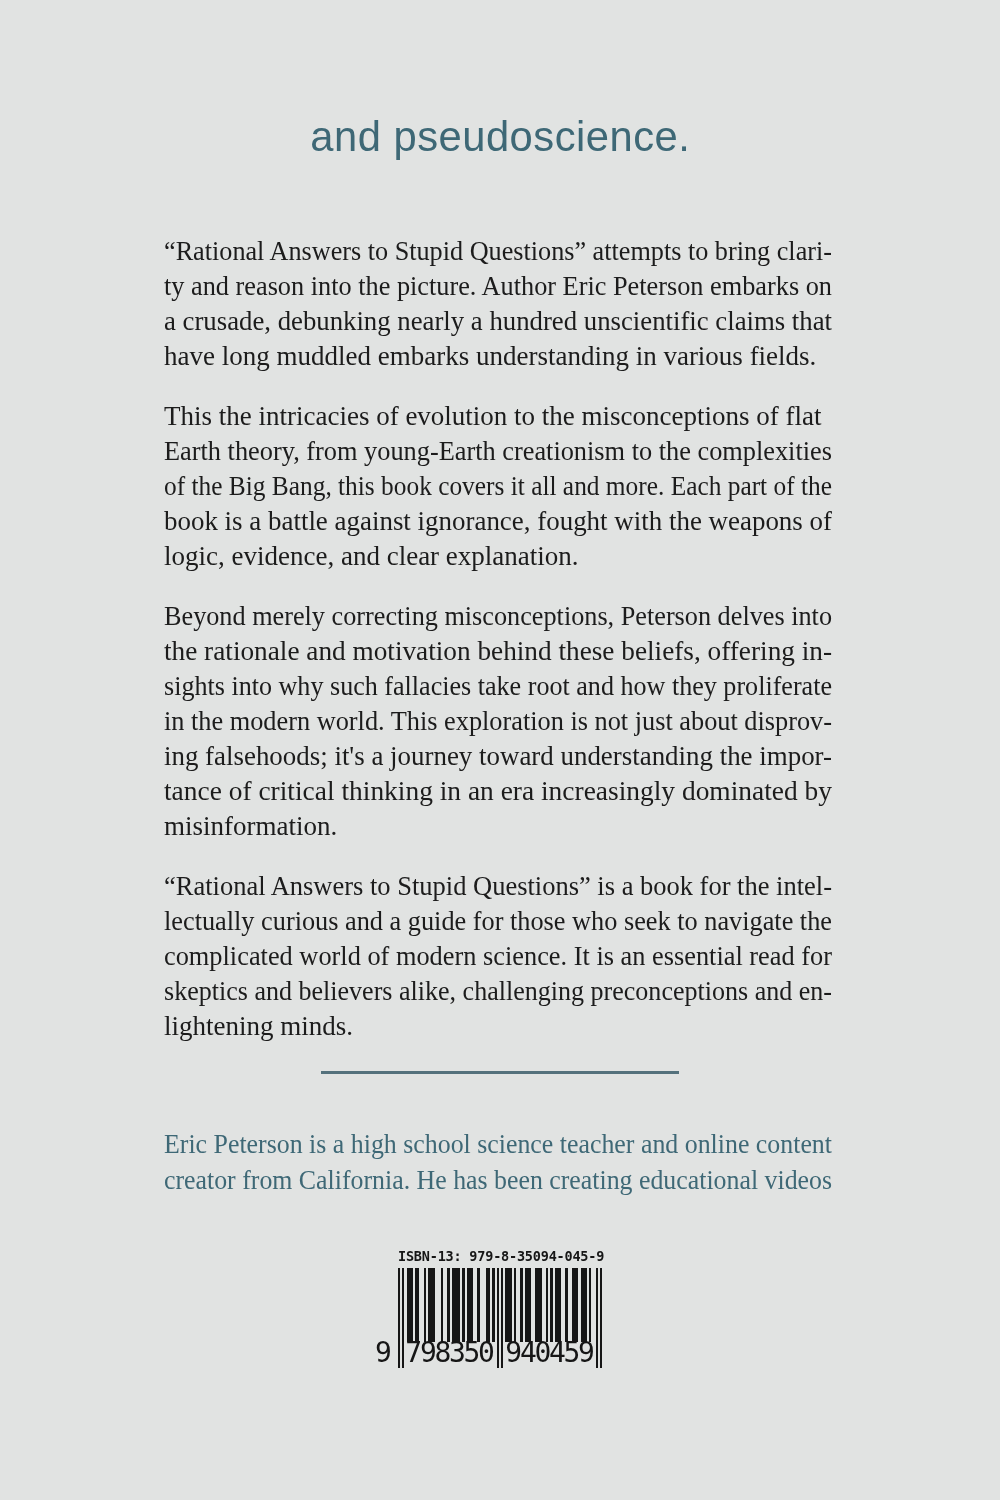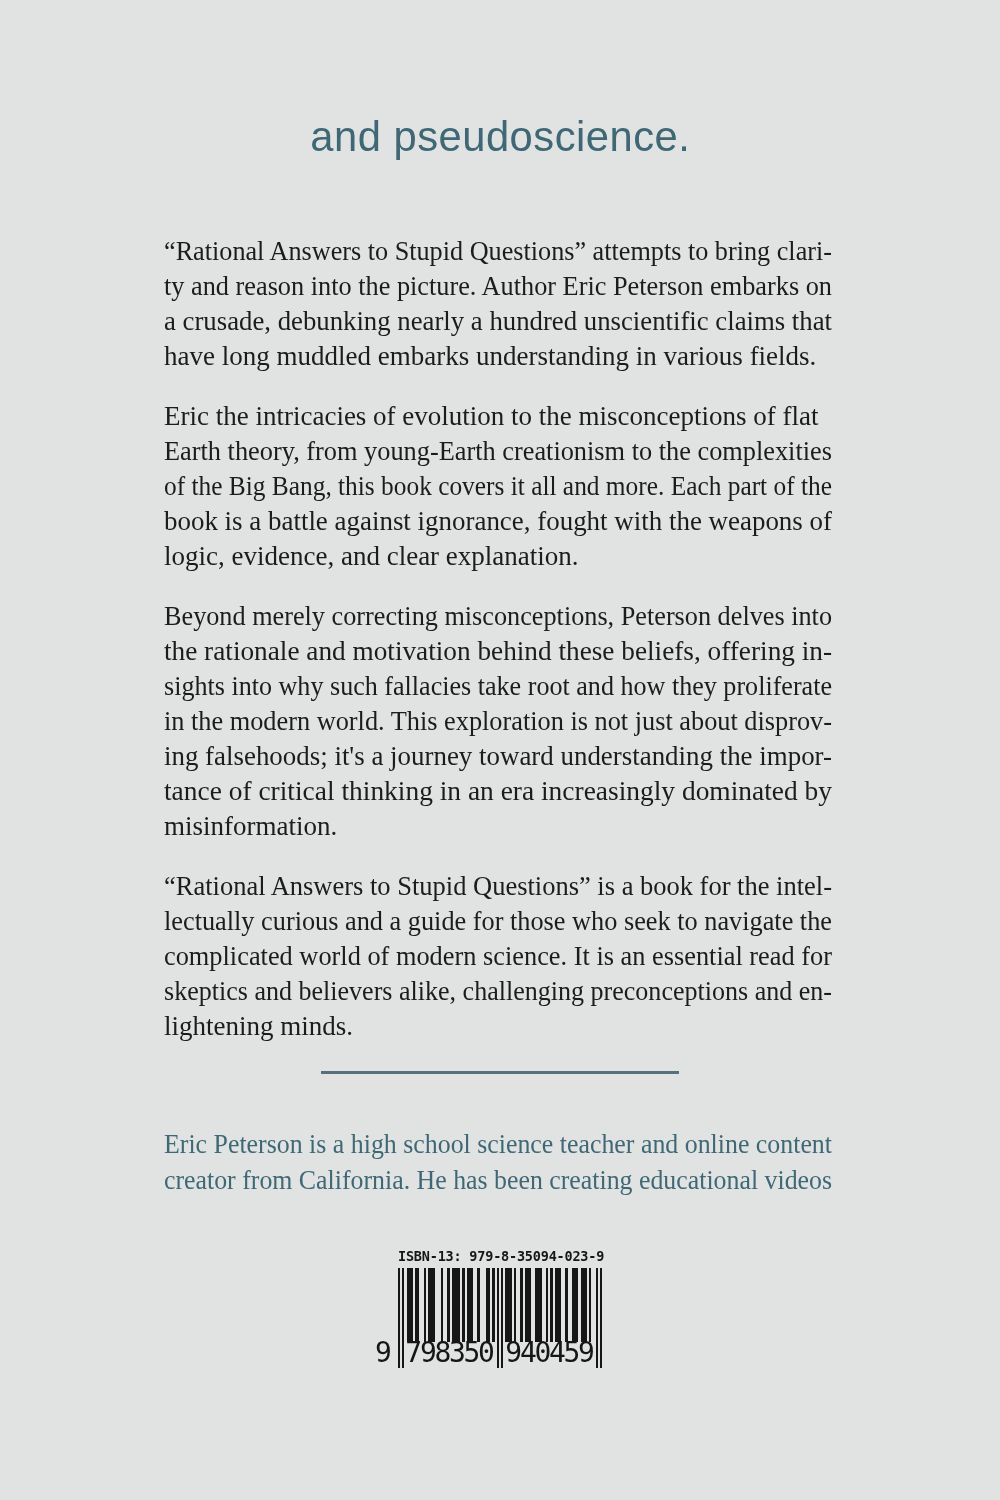--- a/index.html
+++ b/index.html
@@ -82,21 +82,21 @@
   </header>
 
   <main class="body" id="body-paragraphs">
       <div class="paragraph">
         <div class="line"><span class="fit" style="transform: scaleX(0.970357);">“Rational Answers to Stupid Questions” attempts to bring clari-</span></div>
         <div class="line"><span class="fit" style="transform: scaleX(0.97365);">ty and reason into the picture. Author Eric Peterson embarks on</span></div>
         <div class="line"><span class="fit" style="transform: scaleX(0.991075);">a crusade, debunking nearly a hundred unscientific claims that</span></div>
         <div class="line"><span class="fit">have long muddled embarks understanding in various fields.</span></div>
       </div>
       <div class="paragraph">
-        <div class="line"><span class="fit" style="transform: scaleX(0.99986);">Eric the intricacies of evolution to the misconceptions of flat</span></div>
+        <div class="line"><span class="fit" style="transform: scaleX(0.99986);">This the intricacies of evolution to the misconceptions of flat</span></div>
         <div class="line"><span class="fit" style="transform: scaleX(0.975116);">Earth theory, from young-Earth creationism to the complexities</span></div>
         <div class="line"><span class="fit" style="transform: scaleX(0.939749);">of the Big Bang, this book covers it all and more. Each part of the</span></div>
         <div class="line"><span class="fit" style="transform: scaleX(0.99762);">book is a battle against ignorance, fought with the weapons of</span></div>
         <div class="line"><span class="fit">logic, evidence, and clear explanation.</span></div>
       </div>
       <div class="paragraph">
         <div class="line"><span class="fit" style="transform: scaleX(0.971526);">Beyond merely correcting misconceptions, Peterson delves into</span></div>
         <div class="line"><span class="fit" style="transform: scaleX(1.00973);">the rationale and motivation behind these beliefs, offering in-</span></div>
         <div class="line"><span class="fit" style="transform: scaleX(0.966278);">sights into why such fallacies take root and how they proliferate</span></div>
         <div class="line"><span class="fit" style="transform: scaleX(0.974205);">in the modern world. This exploration is not just about disprov-</span></div>
@@ -114,21 +114,21 @@
     </main>
 
   <hr class="divider">
 
   <section class="bio" id="bio">
       <div class="line"><span class="fit" style="transform: scaleX(0.958028);">Eric Peterson is a high school science teacher and online content</span></div>
       <div class="line"><span class="fit" style="transform: scaleX(0.957084);">creator from California. He has been creating educational videos</span></div>
     </section>
 
   <footer class="barcode">
-    <div class="isbn">ISBN-13: 979-8-35094-023-9</div>
+    <div class="isbn">ISBN-13: 979-8-35094-045-9</div>
     <div class="bars-wrap">
       <svg id="bars" width="204" height="100" viewBox="0 0 204 100" shape-rendering="crispEdges">
           <rect x="0.00" y="0" width="2.15" height="100" fill="#161616"></rect>
           <rect x="4.29" y="0" width="2.15" height="100" fill="#161616"></rect>
           <rect x="8.59" y="0" width="6.44" height="74" fill="#161616"></rect>
           <rect x="17.18" y="0" width="4.29" height="74" fill="#161616"></rect>
           <rect x="25.77" y="0" width="2.15" height="74" fill="#161616"></rect>
           <rect x="30.06" y="0" width="6.44" height="74" fill="#161616"></rect>
           <rect x="42.95" y="0" width="2.15" height="74" fill="#161616"></rect>
           <rect x="49.39" y="0" width="2.15" height="74" fill="#161616"></rect>

